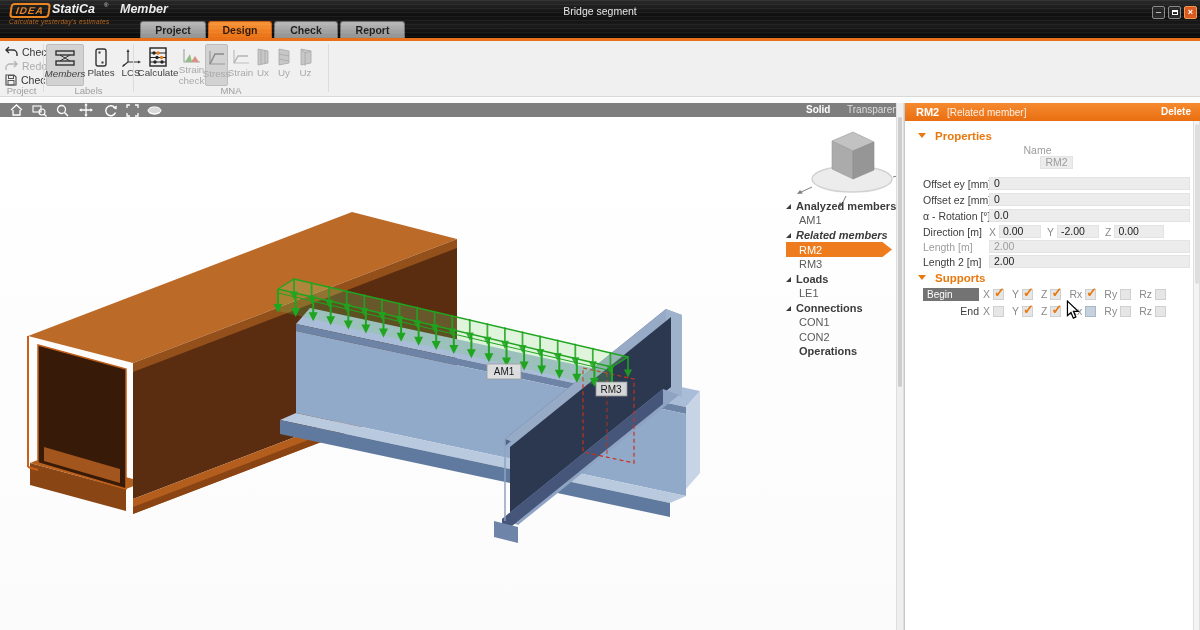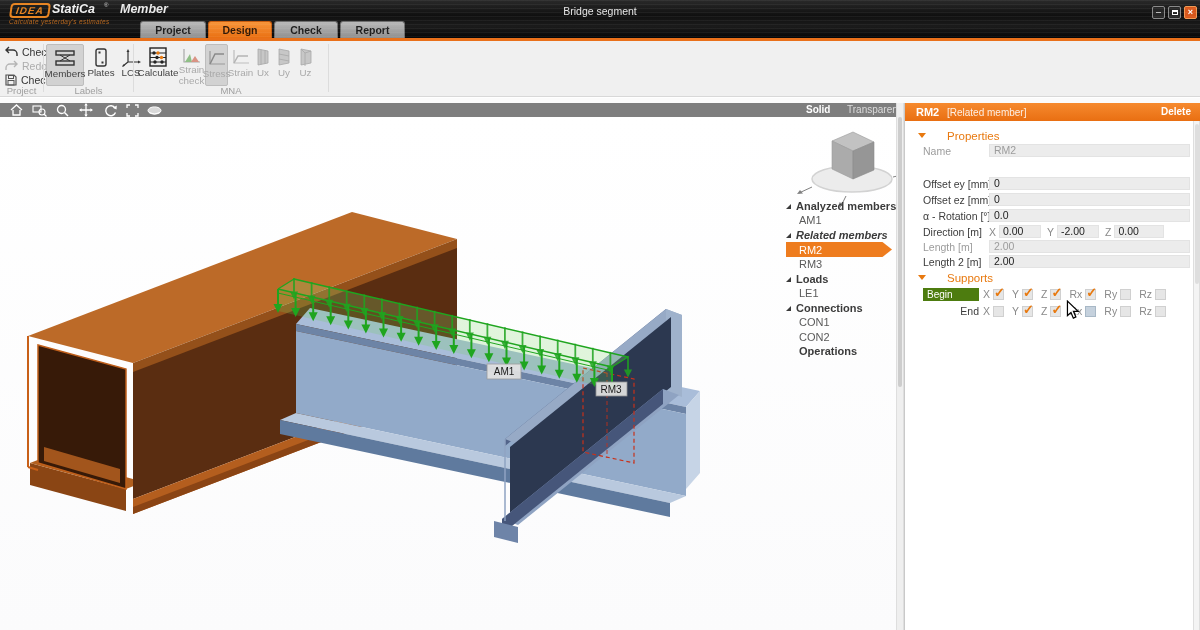--- a/index.html
+++ b/index.html
@@ -70,35 +70,35 @@
   .sbtrack { position:absolute; background:#efefef; border-left:1px solid #dedede; border-right:1px solid #dedede; }
   .sbthumb { position:absolute; background:#cdcdcd; border-radius:3px; }
 
   
   .panel { position:absolute; left:904px; top:103px; width:296px; height:527px; background:#fff; border-left:1px solid #c9c9c9; }
   .phead { position:absolute; left:0; top:0; width:100%; height:18px;
     background:linear-gradient(180deg,#f68a2e,#e96f12); color:#fff; }
   .phead .t { position:absolute; left:11px; top:3px; font-size:11px; font-weight:bold; }
   .phead .s { position:absolute; left:42px; top:3.5px; font-size:10px; color:rgba(255,255,255,.88); }
   .phead .d { position:absolute; right:9px; top:3px; font-size:10px; font-weight:bold; }
-  .psec { position:absolute; left:13px; height:13px; display:flex; align-items:center; gap:21px;
-    color:#e8790f; font-weight:normal; font-size:11.5px; }
+  .psec { position:absolute; left:13px; height:13px; display:flex; align-items:center; gap:9px;
+    color:#e8790f; font-weight:bold; font-size:11.5px; }
   .psec .tri2 { width:0; height:0; border-left:4px solid transparent; border-right:4px solid transparent; border-top:5px solid #e8790f; }
   .prow { position:absolute; left:18px; width:267px; height:13px; display:flex; align-items:center; font-size:10.5px; }
   .plab { width:66px; color:#3c3c3c; flex:none; white-space:nowrap; }
   .plab.dim { color:#9c9c9c; }
   .pfield { flex:1; background:#ececec; border:1px solid #e3e3e3; height:13px; line-height:11px; padding:0 4px; color:#222; }
   .pfield.dimtext { color:#9c9c9c; }
   .combo { flex:none; width:168px; position:relative; padding-right:12px; overflow:hidden; white-space:nowrap; }
   .combo .car { position:absolute; right:3px; top:2px; font-size:7px; color:#444; }
   .sqbtn { flex:none; width:15px; height:13px; margin-left:2px; background:linear-gradient(180deg,#bdbdbd,#9e9e9e);
     color:#fff; font-size:9px; line-height:13px; text-align:center; border-radius:1px; }
   .axlab { flex:none; color:#8a8a8a; margin-right:3px; }
   .axfield { flex:none; background:#ececec; border:1px solid #e3e3e3; height:13px; line-height:11px; padding:0 3px; color:#222; margin-right:6px; }
-  .beginbox { flex:none; width:56px; height:13px; background:#4d7c0f; color:#fff; font-size:10px; line-height:13px; padding-left:4px; margin-right:4px; }
+  .beginbox { flex:none; width:56px; height:13px; background:#737373; color:#fff; font-size:10px; line-height:13px; padding-left:4px; margin-right:4px; }
   .endlab { flex:none; width:56px; color:#3c3c3c; padding-left:4px; margin-right:4px;text-align:right; }
   .cblab { flex:none; color:#8a8a8a; margin-right:3px; }
   .cbx { flex:none; position:relative; width:11px; height:11px; background:#e6e6e6; border:1px solid #d0d0d0; margin-right:8px; }
   .cbx.checked::after { content:"\2713"; position:absolute; left:0px; top:-5px; color:#e8790f; font-weight:bold; font-size:13px; }
   .cbx.hovered { background:#c5d1dd; border-color:#a8b8c6; }
 </style>
 </head>
 <body>
 
 <div class="titlebar">
@@ -137,21 +137,21 @@
     <svg width="12" height="12" viewBox="0 0 12 12">
         <path d="M1,1 H9 L11,3 V11 H1 Z" fill="none" stroke="#555" stroke-width="1.2"></path>
         <rect x="3" y="6.5" width="6" height="4.5" fill="none" stroke="#555" stroke-width="1"></rect>
         <rect x="3.5" y="1.5" width="5" height="3" fill="none" stroke="#555" stroke-width="1"></rect>
       </svg>
     <span>Check</span>
   </div>
   <div class="rgrouplabel" style="left:0; width:43px;">Project</div>
   <div class="rsep" style="left:43px;"></div>
 
-  <div class="bigbtn selected" style="left:46px; width:38px;">
+  <div class="bigbtn selected" style="left:46px; width:38px;font-style:italic;">
     <span class="ic">
         <svg width="22" height="18" viewBox="0 0 22 18">
           <rect x="2" y="2" width="18" height="4" fill="none" stroke="#333" stroke-width="1.4"></rect>
           <rect x="2" y="12" width="18" height="4" fill="none" stroke="#333" stroke-width="1.4"></rect>
           <path d="M6,6 L16,12 M16,6 L6,12" stroke="#333" stroke-width="1"></path>
         </svg>
       </span>
     <span>Members</span>
   </div>
   <div class="bigbtn" style="left:86px; width:30px;">
@@ -467,21 +467,21 @@
     <span class="t">RM2</span>
     <span class="s">[Related member]</span>
     <span class="d">Delete</span>
   </div>
 
   <div class="psec" style="top:26px;">
     <span class="tri2"></span>
     <span>Properties</span>
   </div>
 
-  <div class="prow" style="top:41px;">
+  <div class="prow" style="top:41px;flex-direction:column;">
     <span class="plab dim">Name</span>
     <span class="pfield dimtext">RM2</span>
   </div>
 
 
   <div class="prow" style="top:74px;">
     <span class="plab">Offset ey [mm]</span>
     <span class="pfield">0</span>
   </div>
 

